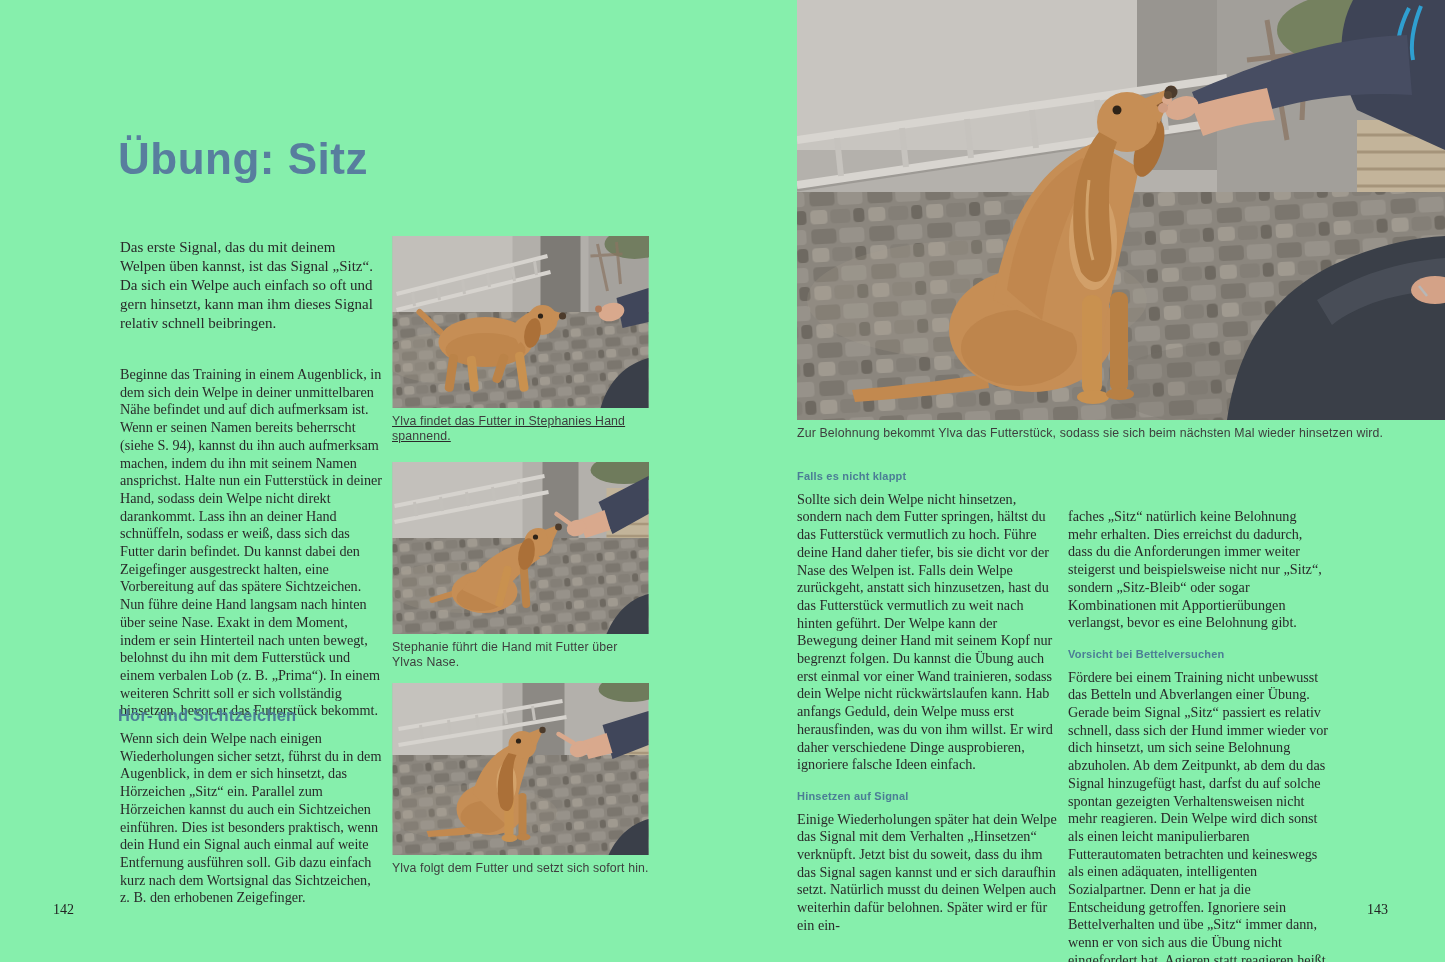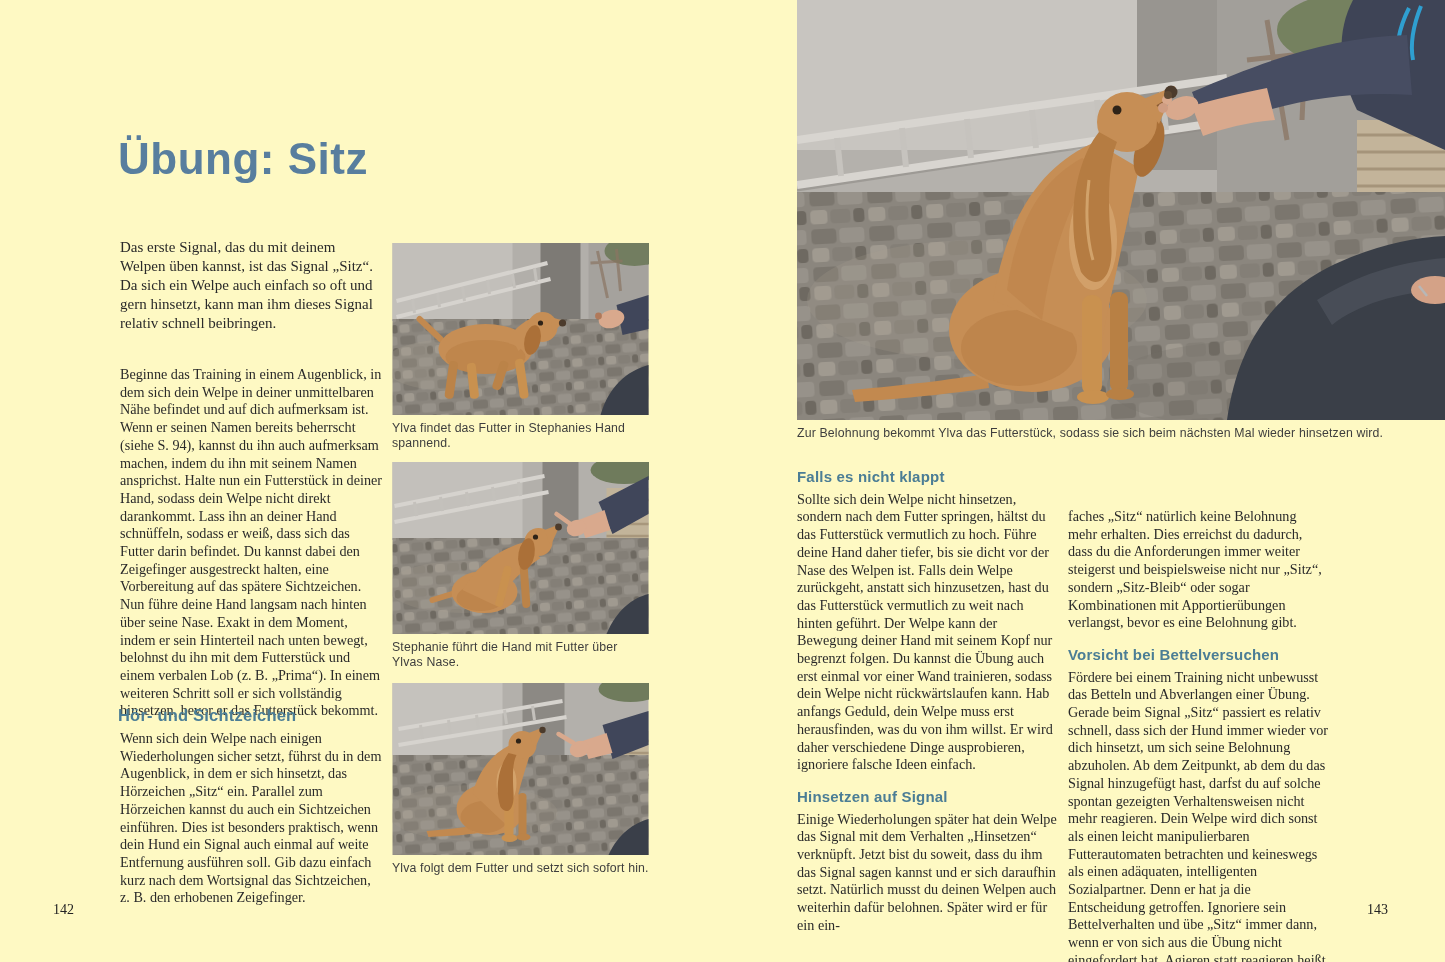--- a/index.html
+++ b/index.html
@@ -1,16 +1,16 @@
 <!DOCTYPE html>
 <html lang="de"><head>
 <meta charset="utf-8">
 <style>
   html,body{margin:0;padding:0;background:#ffffff;}
-  .spread{position:relative;width:1445px;height:962px;background:#fef9c3;overflow:hidden;
+  .spread{position:relative;width:1445px;height:962px;background:#86efac;overflow:hidden;
           font-family:"Liberation Serif", serif;color:#2a2a2a;}
   .page{position:absolute;top:0;height:962px;}
   .page-left{left:0;width:722px;}
   .page-right{left:722px;width:723px;}
 
   .title{position:absolute;left:118px;top:134px;margin:0;
          font-family:"Liberation Sans", sans-serif;font-weight:bold;
          font-size:44px;letter-spacing:0.5px;color:#587e9e;}
   .intro{position:absolute;left:120px;top:238px;width:262px;margin:0;
          font-size:15px;line-height:19px;}
@@ -24,28 +24,28 @@
           font-size:14.2px;line-height:17.7px;}
   .h3{font-family:"Liberation Sans", sans-serif;font-weight:bold;
       font-size:16.5px;letter-spacing:0.2px;color:#4b7d95;}
 
   figure{margin:0;padding:0;}
   .photo{display:block;}
   figcaption{font-family:"Liberation Sans", sans-serif;font-size:12.3px;
              line-height:15px;color:#3e3e3e;margin-top:6px;letter-spacing:0.15px;}
 
   .fig-small{position:absolute;left:392px;width:257px;}
-  .fig1{top:243px;} .fig2{top:462px;} .fig3{top:683px;}
+  .fig1{top:236px;text-decoration:underline;} .fig2{top:462px;} .fig3{top:683px;}
   .fig-big{position:absolute;left:75px;top:0;width:648px;}
 
   .col{position:absolute;top:468px;width:261px;font-size:14.2px;line-height:17.7px;}
   .col1{left:75px;} .col2{left:346px;margin-top:40px;}
   .col h4{margin:0 0 5px 0;}
   .col p{margin:0 0 14px 0;}
-  .col .h3{font-size:15px;}
+  .col .h3{font-size:11px;}
 
   .pagenum{position:absolute;top:902px;font-size:14px;color:#222;}
   .pn-left{left:53px;} .pn-right{left:645px;}
 </style>
 </head>
 <body>
 
 <div class="spread">
 
   <div class="page page-left">

